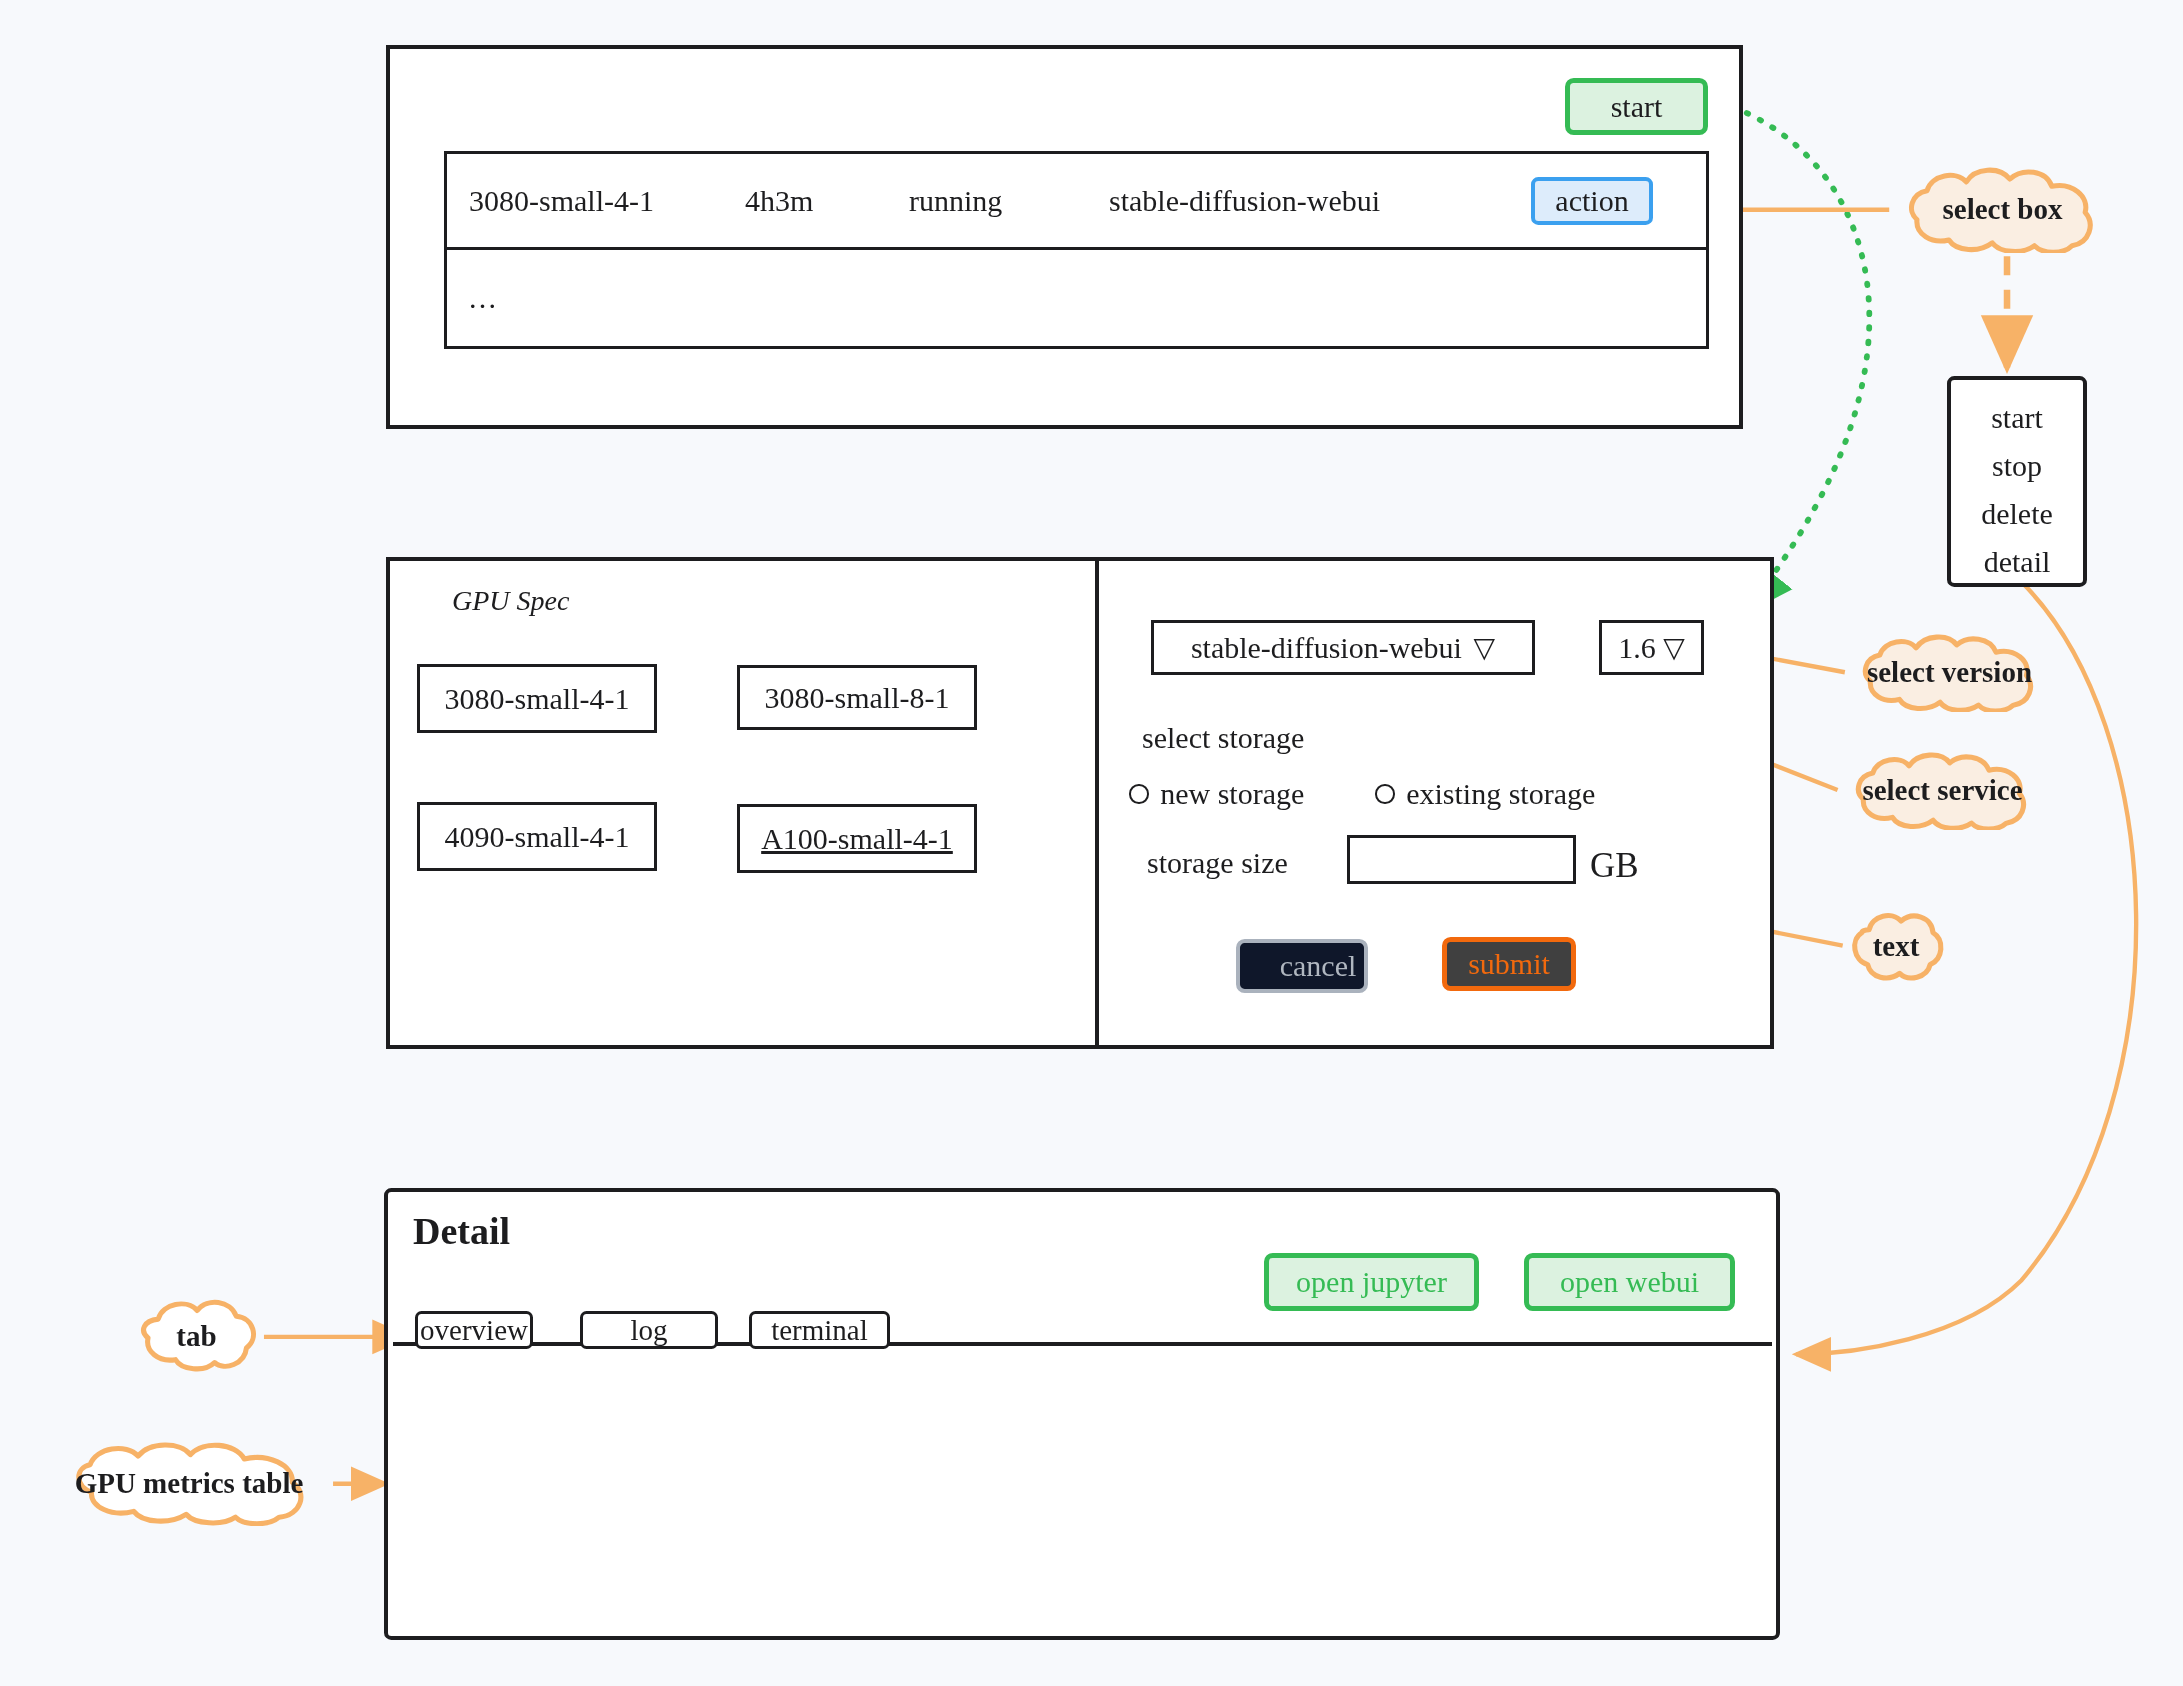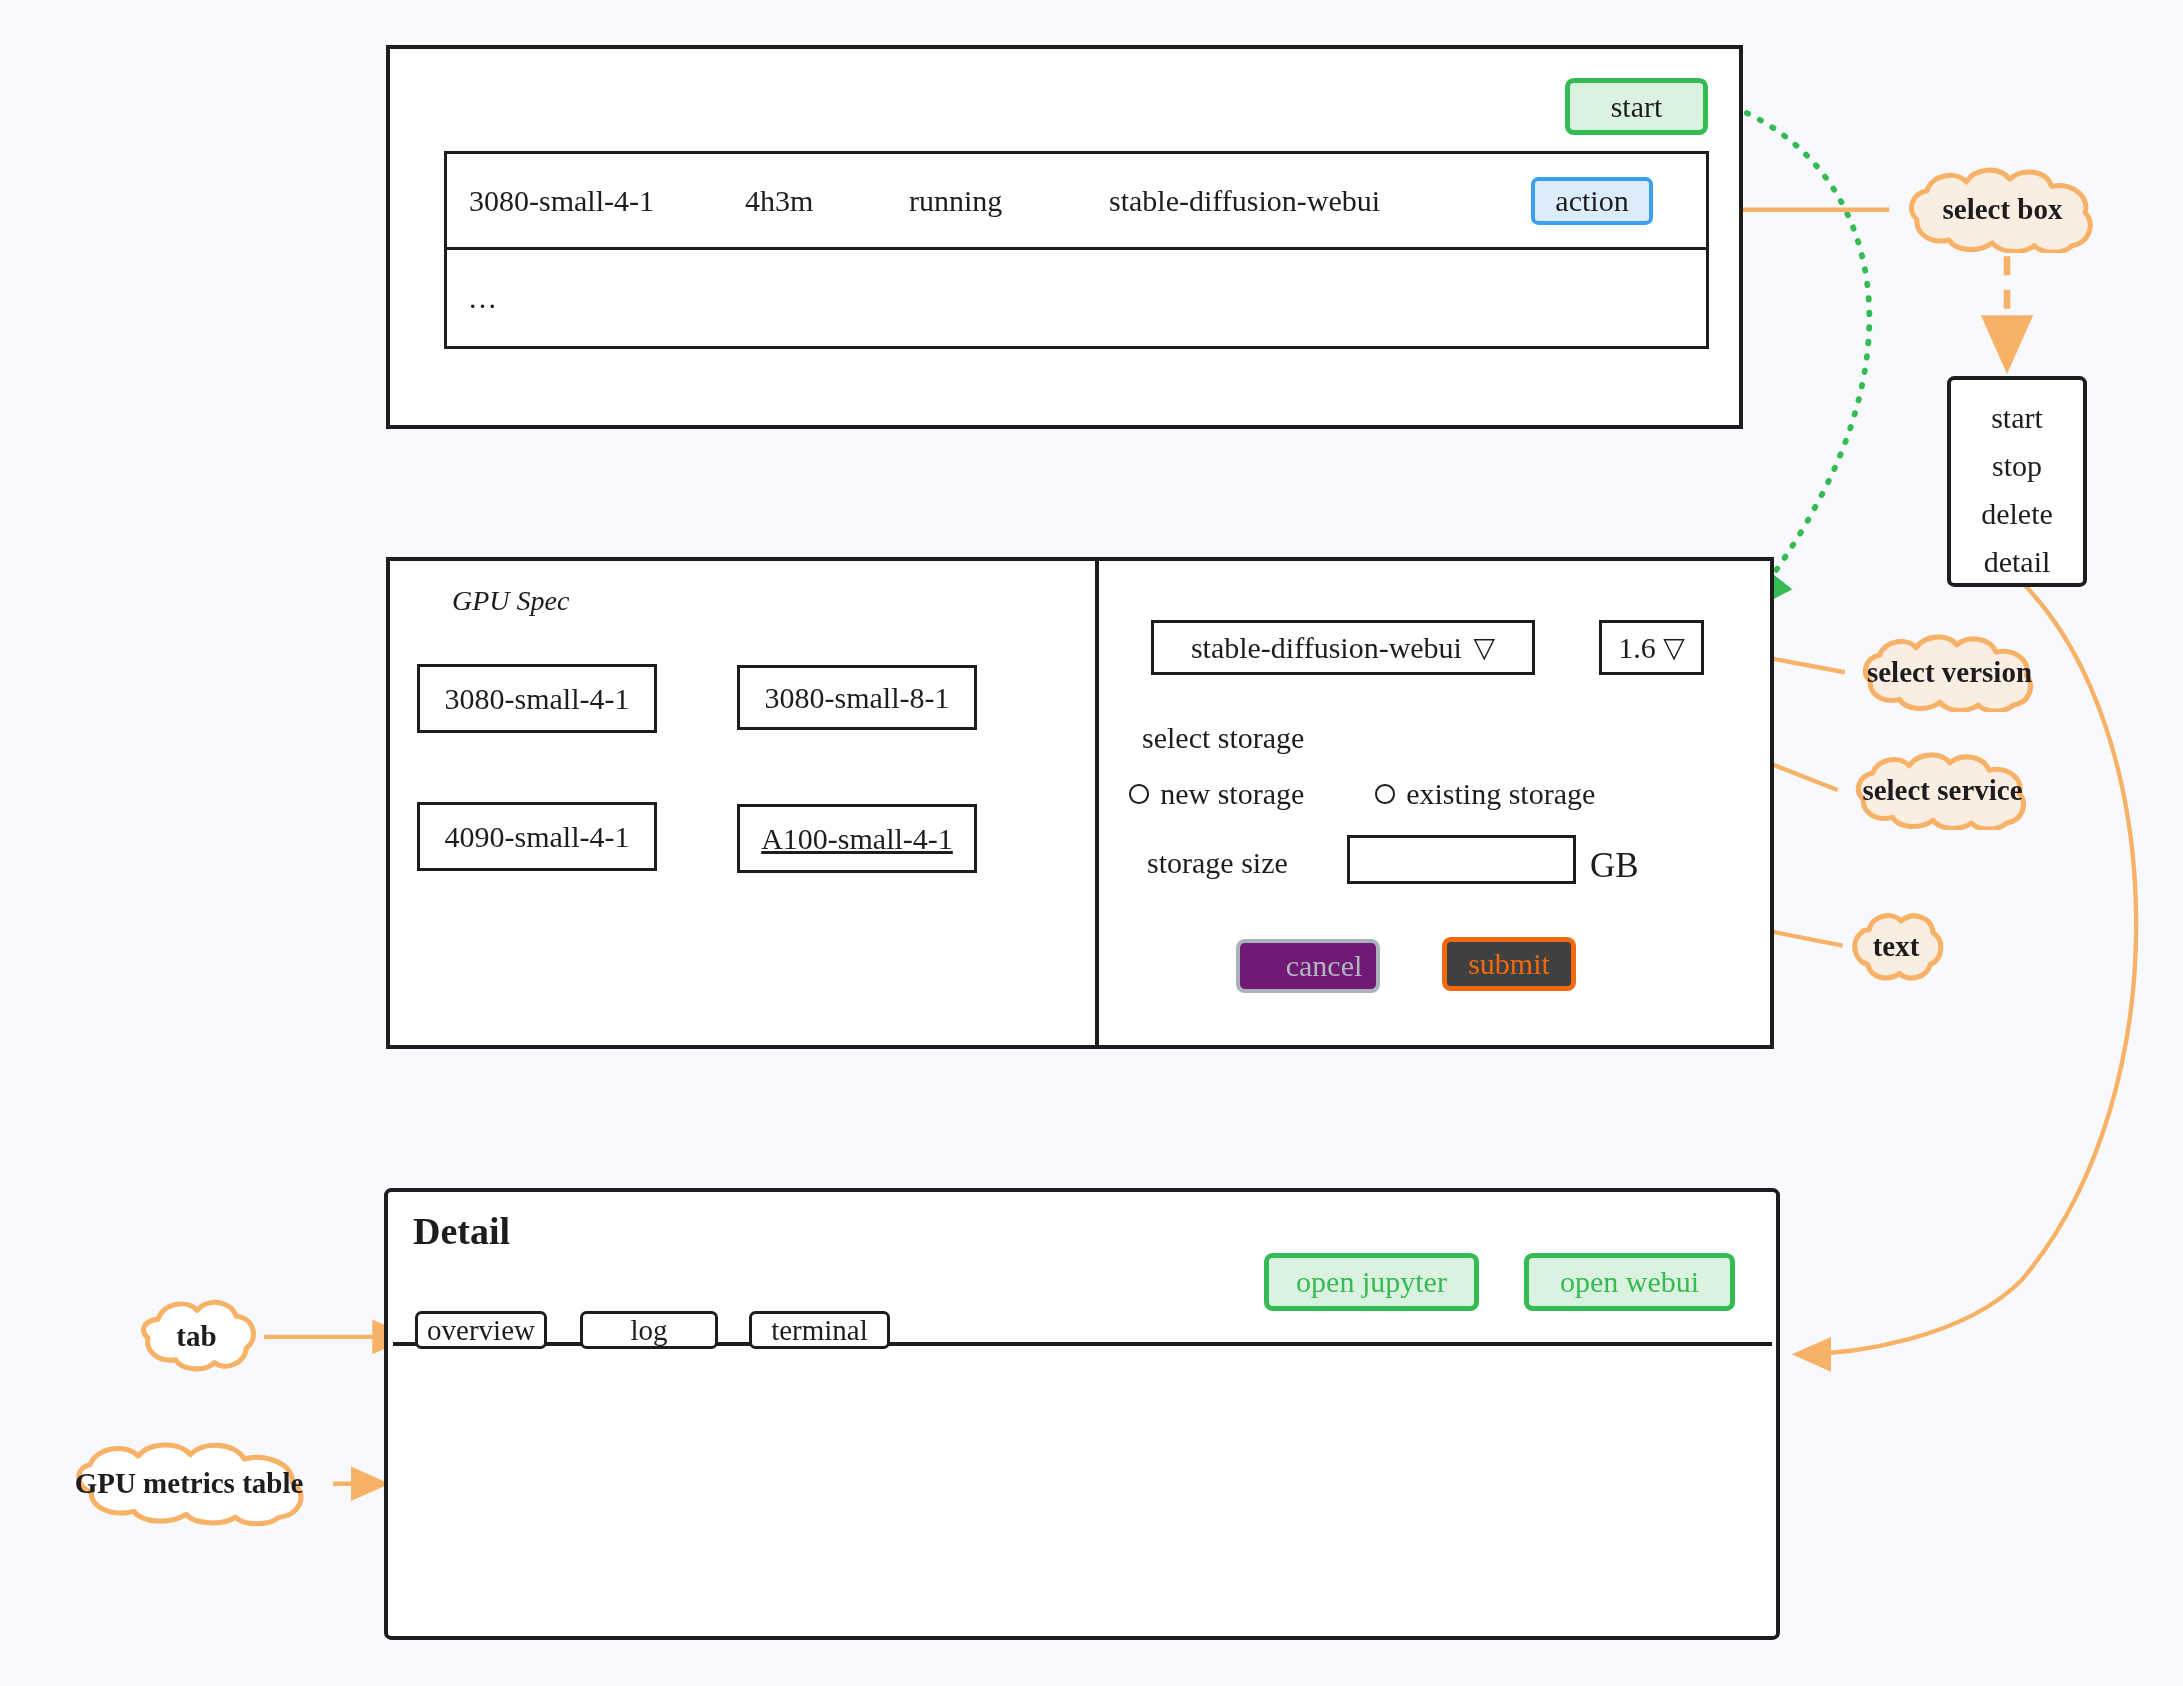--- a/index.html
+++ b/index.html
@@ -176,24 +176,24 @@
     box-sizing: border-box;
   }
   #storage-unit {
     position: absolute;
     left: 1590px; top: 846px;
     font-size: 35px; color: #1d1d1f;
   }
   #cancel-button {
     position: absolute;
     left: 1236px; top: 939px;
-    width: 144px; height: 54px;
+    width: 132px; height: 54px;
     border: 4.4px solid #aab2bd;
     border-radius: 8.7px;
-    background: #701a75;
+    background: #0f172a;
     display: flex; align-items: center; justify-content: center;
     font-size: 30px; color: #b0b7c0;
     box-sizing: border-box;
     padding-left: 32px;
   }
   #submit-button {
     position: absolute;
     left: 1442px; top: 937px;
     width: 134px; height: 54px;
     border: 5.1px solid #f2690d;
@@ -232,21 +232,21 @@
   }
   .tab {
     position: absolute;
     border: 3.6px solid #1d1d1f;
     border-radius: 6.5px;
     background: #fff;
     display: flex; align-items: center; justify-content: center;
     font-size: 29px; color: #1d1d1f;
     box-sizing: border-box;
   }
-  #tab-overview { left: 415px; top: 1311px; width: 132px; height: 38px; }
+  #tab-overview { left: 415px; top: 1311px; width: 118px; height: 38px; }
   #tab-log      { left: 580px; top: 1311px; width: 138px; height: 38px; }
   #tab-terminal { left: 749px; top: 1311px; width: 141px; height: 38px; }
 
   
   #action-menu {
     position: absolute;
     left: 1947px; top: 376px;
     width: 140px; height: 211px;
     border: 4.4px solid #1d1d1f;
     border-radius: 7.3px;

